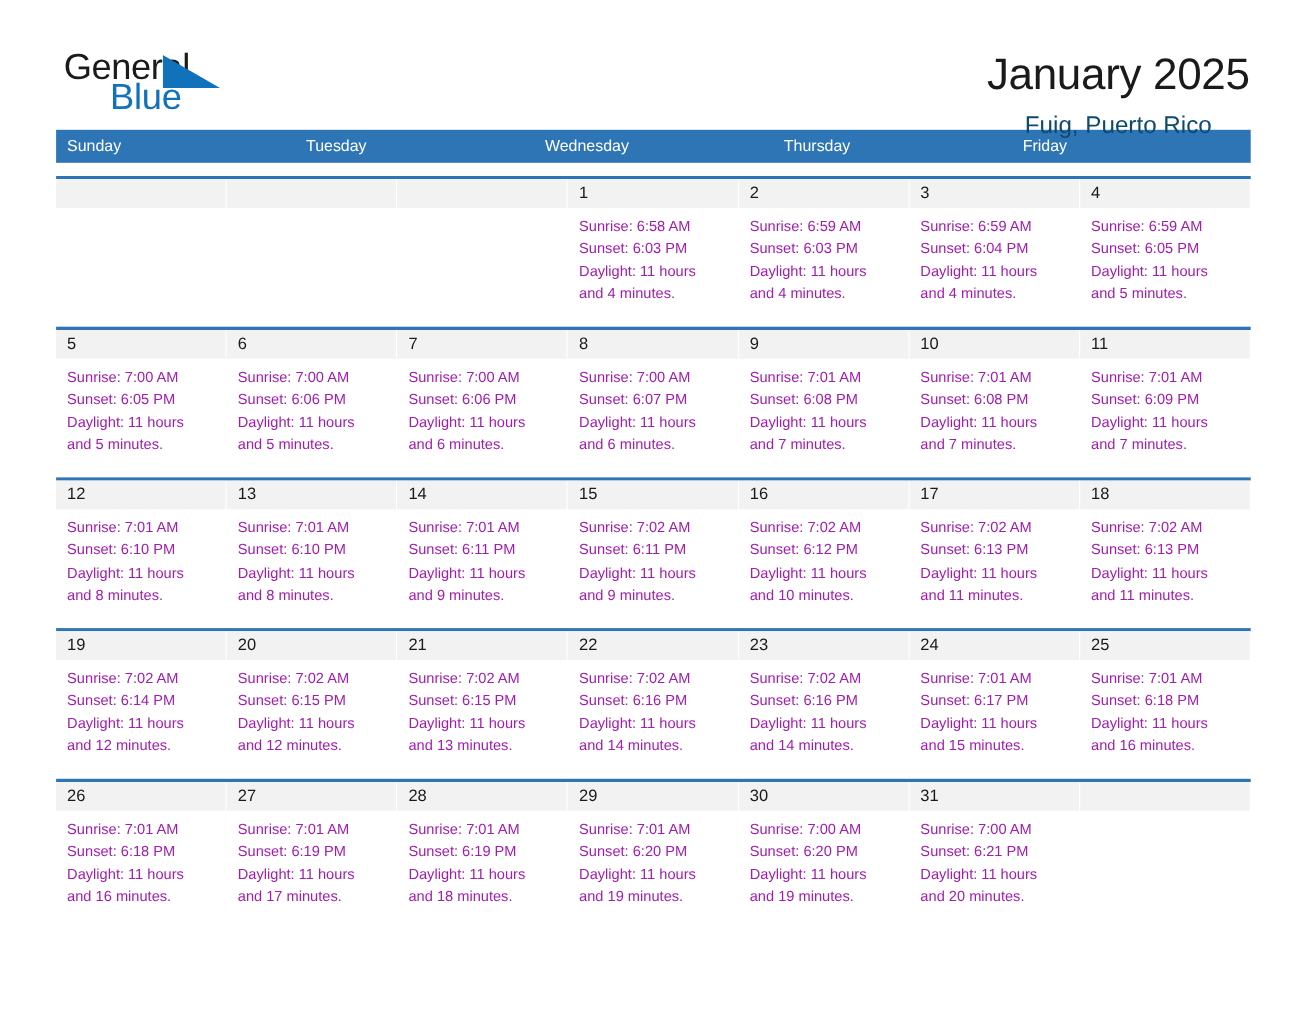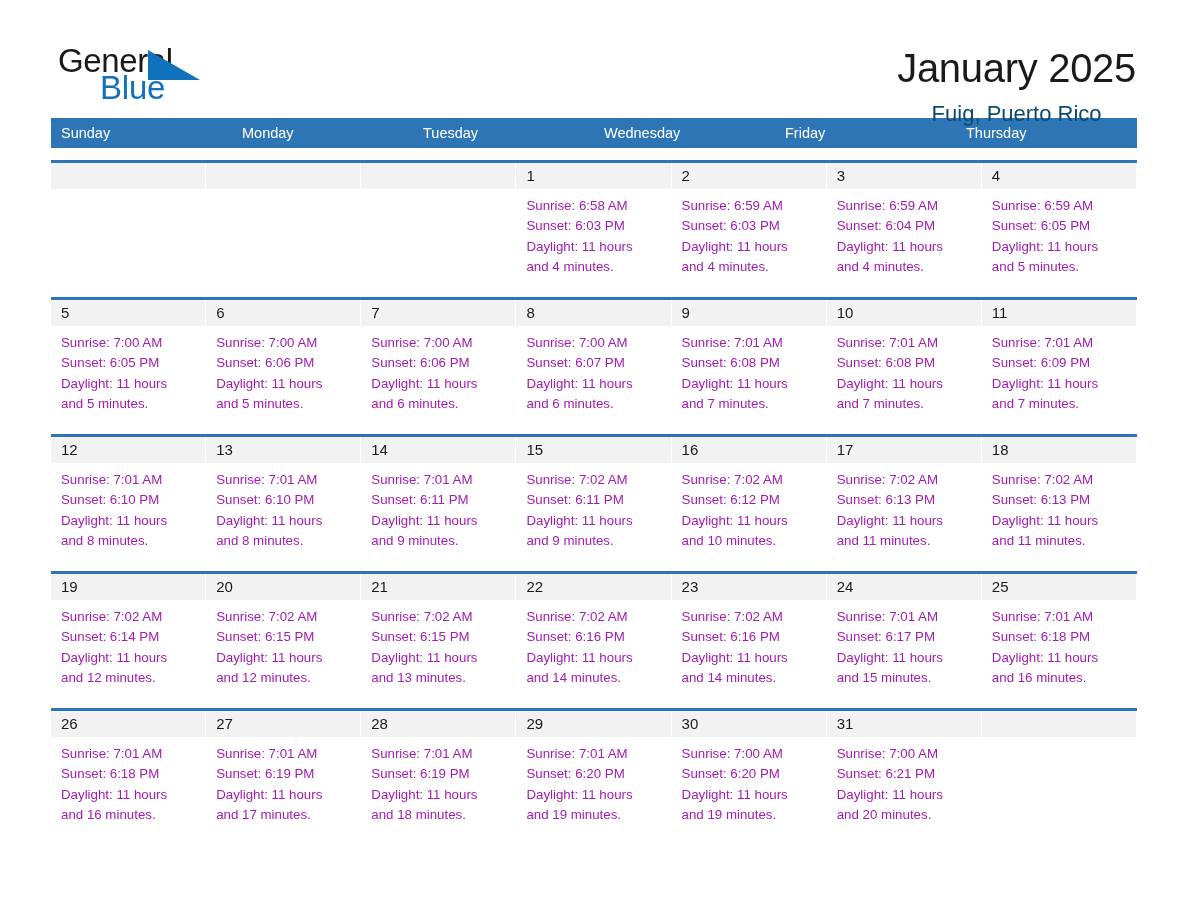--- a/index.html
+++ b/index.html
@@ -83,21 +83,21 @@
   }
 
   
   .calendar {
     margin: 0 51px 0 51px;
     width: 1086px;
   }
 
   .weekdays {
     display: grid;
-    grid-template-columns: repeat(6, 1fr);
+    grid-template-columns: repeat(5, 1fr);
     background: #2e75b6;
     height: 30px;
   }
   .weekday {
     color: #ffffff;
     font-size: 14.5px;
     line-height: 30px;
     padding-left: 10px;
     white-space: nowrap;
   }
@@ -153,25 +153,24 @@
       <div class="cal-title">January 2025</div>
       <div class="cal-location">Fuig, Puerto Rico</div>
     </div>
 
   </div>
 
   <div class="calendar">
 
     <div class="weekdays">
       <div class="weekday">Sunday</div>
-      <div class="weekday">Monday</div>
       <div class="weekday">Tuesday</div>
       <div class="weekday">Wednesday</div>
+      <div class="weekday">Thursday</div>
       <div class="weekday">Friday</div>
-      <div class="weekday">Thursday</div>
     </div>
 
     <div class="week">
       <div class="day empty">
         <div class="day-num-band"></div>
         <div class="day-info">
           <div></div>
           <div></div>
           <div></div>
           <div></div>

